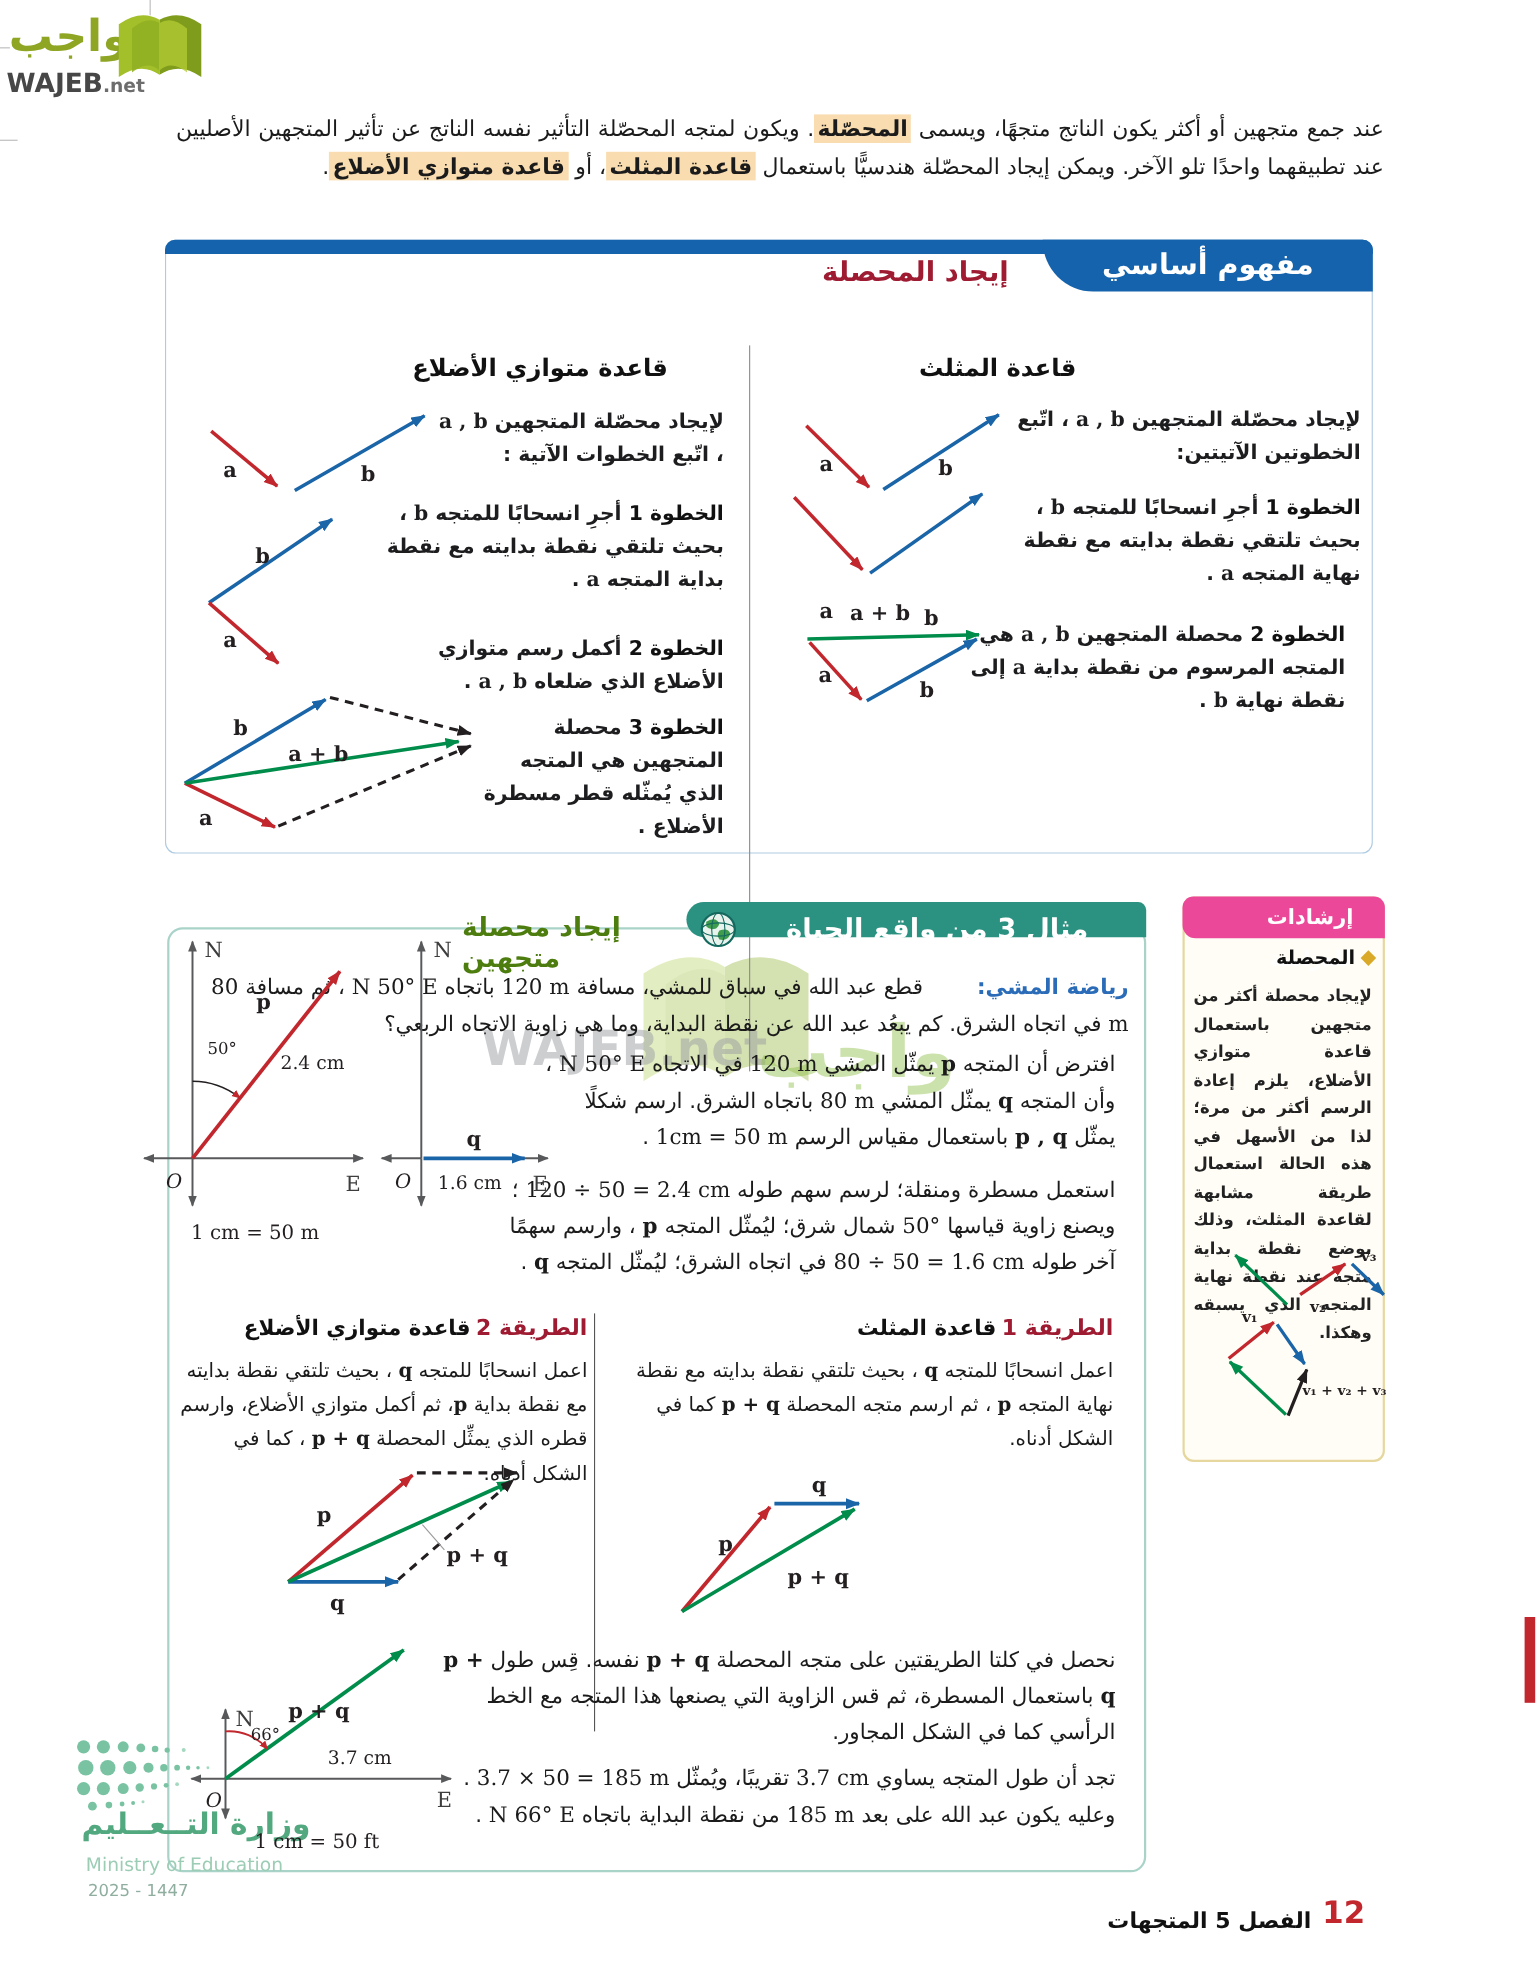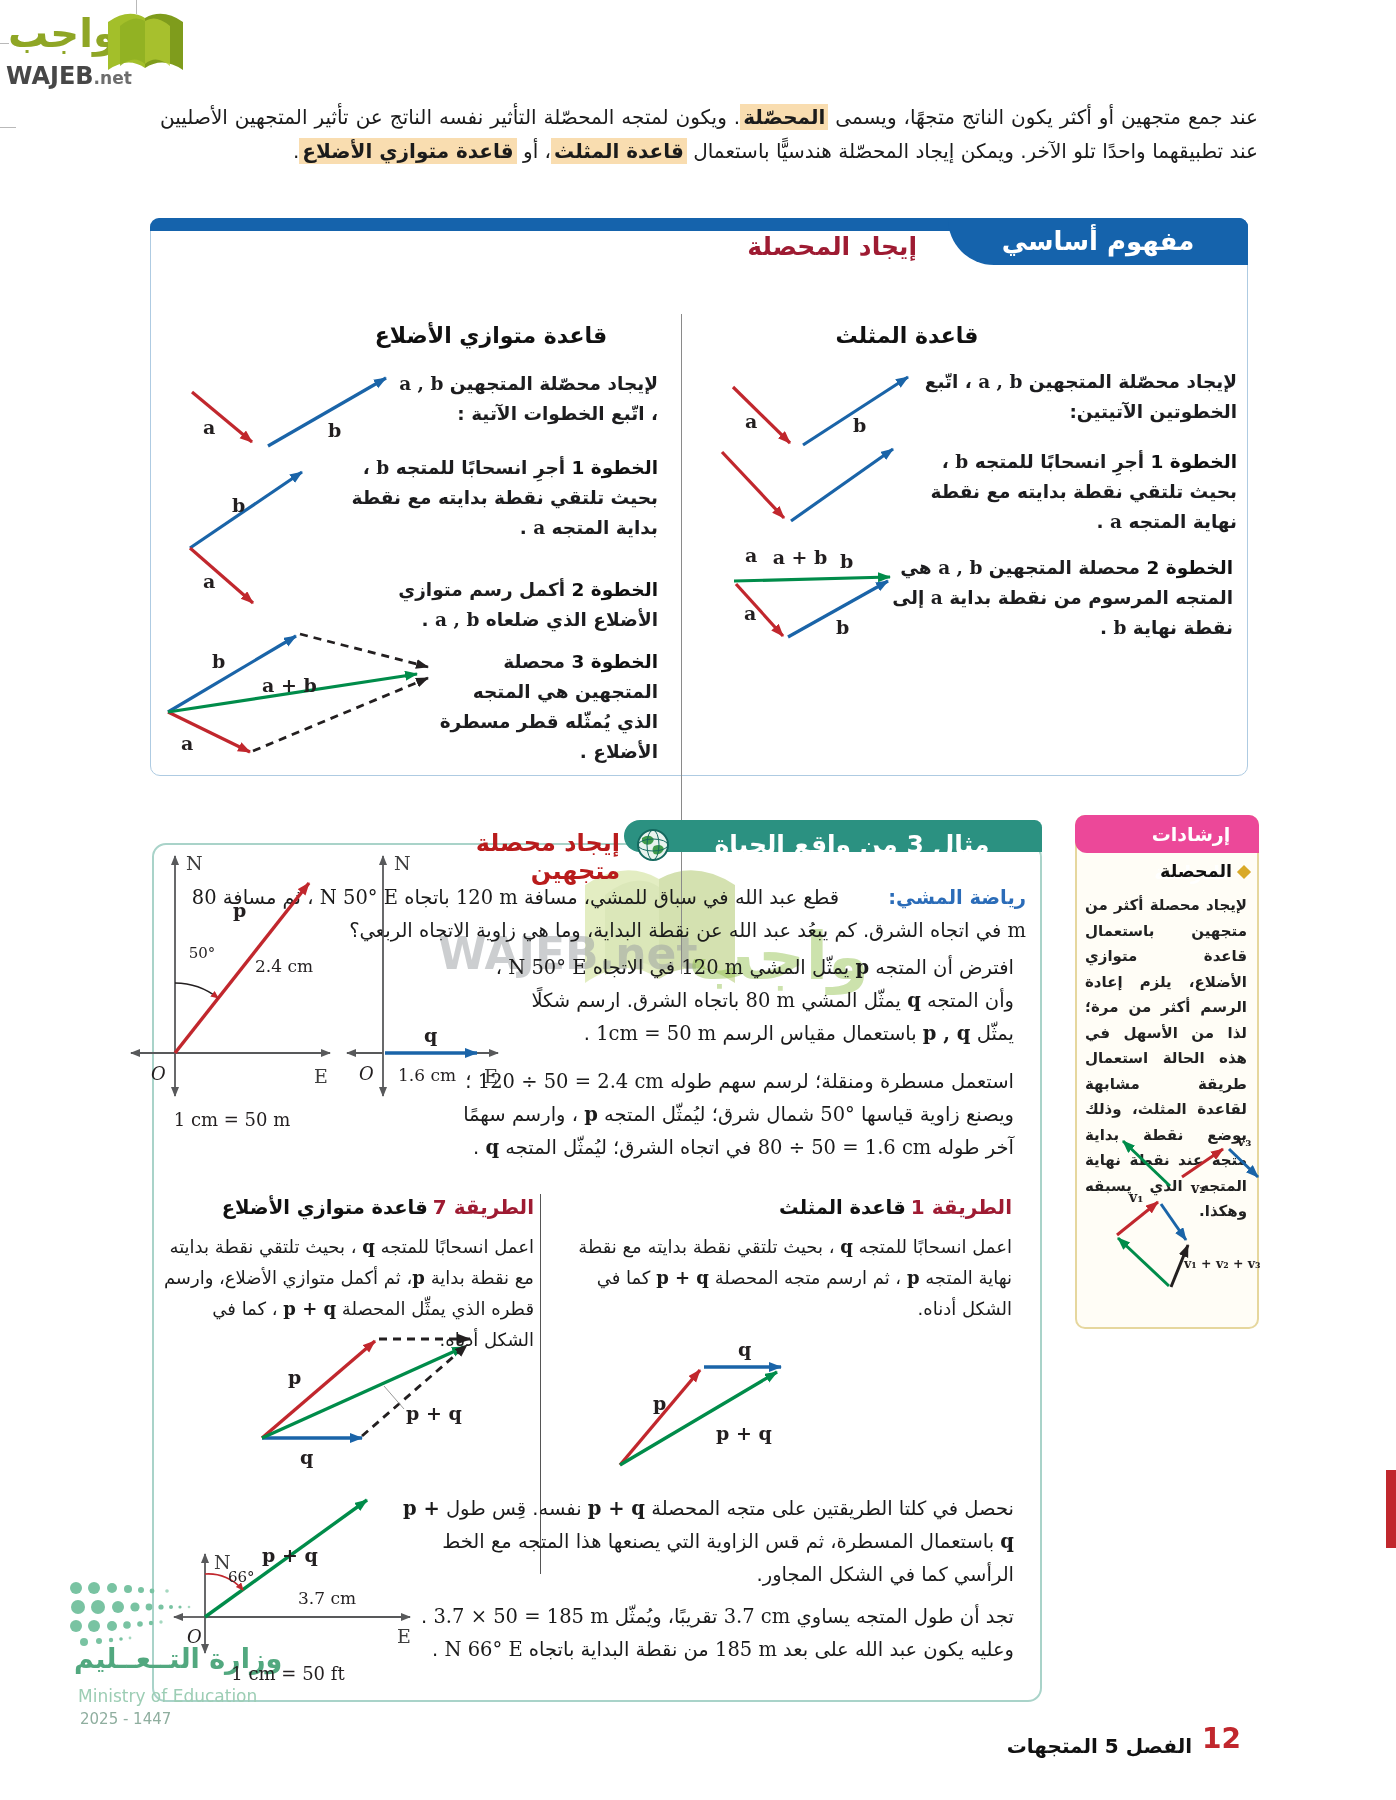--- a/index.html
+++ b/index.html
@@ -23,21 +23,21 @@
                color:#fff;font-weight:bold;font-size:26px;text-align:center;line-height:47px;}
   #concept-title{right:330px;top:13px;color:#9e1b32;font-weight:bold;font-size:25px;margin-left:12px;}
   #concept-divider{left:530px;top:95px;height:662px;width:1px;background:#8a8a8a;height:660px;}
   .col-title{font-weight:bold;font-size:22px;color:#111;text-align:center;}
   .concept-text{font-size:18.5px;line-height:30px;font-weight:bold;color:#1d1d1f;}
   
   #example-box{left:152px;top:843px;width:886px;height:855px;border:2px solid #a9d3c9;border-radius:14px;}
   #example-band{left:470px;top:-25px;width:418px;height:32px;background:#2b9181;border-radius:26px 12px 0 26px;}
   #example-band-title{position:absolute;left:50px;right:12px;top:0;height:50px;color:#fff;font-weight:bold;
                       font-size:25px;text-align:center;line-height:50px;direction:rtl;}
-  #example-subtitle{left:266px;top:-16px;width:200px;color:#b91c1c;font-weight:bold;font-size:24px;text-align:right;}
+  #example-subtitle{left:266px;top:-16px;width:200px;color:#4d7c0f;font-weight:bold;font-size:24px;text-align:left;}
   .ex-text{font-size:19.5px;line-height:33px;}
   #methods-divider{left:386px;top:349px;width:1px;height:380px;background:#555;}
   .mnum{color:#9e1b32;font-weight:bold;font-size:20px;}
   .mname{color:#111;font-weight:bold;font-size:19.5px;}
   .m-text{font-size:18px;line-height:31px;}
   
   #study-panel{left:1075px;top:815px;width:180px;height:510px;background:#fffdf6;border:2px solid #e6d79e;border-radius:10px;}
   #study-header{left:-2px;right:-2px;top:-2px;height:38px;background:#ec4899;border-radius:10px 10px 0 12px;
                 color:#fff;font-weight:bold;font-size:19px;text-align:center;line-height:38px;padding-left:48px;}
   #study-subtitle-row{right:8px;top:44px;direction:rtl;font-weight:bold;font-size:17.5px;color:#111;}
@@ -107,21 +107,21 @@
 
   <div class="abs z2" id="concept-box">
     <div class="abs" id="concept-strip"></div>
     <div class="abs" id="concept-tab">مفهوم أساسي</div>
     <div class="abs" id="concept-title">إيجاد المحصلة</div>
     <div class="abs" id="concept-divider" style="height:660px;top:95px;"></div>
 
     <div class="abs col-title" style="right:230px;top:104px;width:220px;">قاعدة المثلث</div>
     <p class="abs ar concept-text" style="right:10px;top:148px;width:345px;margin:0;"><span>لإيجاد محصّلة المتجهين </span><span class="pt-vec" dir="ltr">a , b</span><span> ، اتّبع الخطوتين الآتيتين:</span></p>
     <p class="abs ar concept-text" style="right:10px;top:228px;width:345px;margin:0;"><span class="pt-step">الخطوة 1</span><span>  أجرِ انسحابًا للمتجه </span><span class="pt-vec" dir="ltr">b</span><span> ، بحيث تلتقي نقطة بدايته مع نقطة نهاية المتجه </span><span class="pt-vec" dir="ltr">a</span><span> .</span></p>
-    <p class="abs ar concept-text" style="right:10px;top:330px;width:345px;margin:4px;"><span class="pt-step">الخطوة 2</span><span>  محصلة المتجهين </span><span class="pt-vec" dir="ltr">a , b</span><span> هي المتجه المرسوم من نقطة بداية </span><span class="pt-vec" dir="ltr">a</span><span> إلى نقطة نهاية </span><span class="pt-vec" dir="ltr">b</span><span> .</span></p>
+    <p class="abs ar concept-text" style="right:10px;top:330px;width:345px;margin:14px;"><span class="pt-step">الخطوة 2</span><span>  محصلة المتجهين </span><span class="pt-vec" dir="ltr">a , b</span><span> هي المتجه المرسوم من نقطة بداية </span><span class="pt-vec" dir="ltr">a</span><span> إلى نقطة نهاية </span><span class="pt-vec" dir="ltr">b</span><span> .</span></p>
 
     <div class="abs col-title" style="left:180px;top:104px;width:320px;">قاعدة متوازي الأضلاع</div>
     <p class="abs ar concept-text" style="left:235px;top:150px;width:272px;margin:0;"><span>لإيجاد محصّلة المتجهين </span><span class="pt-vec" dir="ltr">a , b</span><span> ، اتّبع الخطوات الآتية :</span></p>
     <p class="abs ar concept-text" style="left:180px;top:234px;width:327px;margin:0;"><span class="pt-step">الخطوة 1</span><span>  أجرِ انسحابًا للمتجه </span><span class="pt-vec" dir="ltr">b</span><span> ، بحيث تلتقي نقطة بدايته مع نقطة بداية المتجه </span><span class="pt-vec" dir="ltr">a</span><span> .</span></p>
     <p class="abs ar concept-text" style="left:180px;top:356px;width:327px;margin:0;"><span class="pt-step">الخطوة 2</span><span>  أكمل رسم متوازي الأضلاع الذي ضلعاه </span><span class="pt-vec" dir="ltr">a , b</span><span> .</span></p>
     <p class="abs ar concept-text" style="left:287px;top:428px;width:220px;margin:0;"><span class="pt-step">الخطوة 3</span><span>  محصلة المتجهين هي المتجه الذي يُمثّله قطر مسطرة الأضلاع .</span></p>
   </div>
 
   <div class="abs z2" id="example-box">
     <div class="abs" id="example-band">
@@ -144,21 +144,21 @@
 
     <div class="abs" id="methods-divider"></div>
 
     <div class="abs ar" style="left:393px;top:350px;width:465px;">
       <span class="mnum">الطريقة 1</span>
       <span class="mname">قاعدة المثلث</span>
     </div>
     <p class="abs ar m-text" style="left:393px;top:386px;width:465px;margin:0;"><span>اعمل انسحابًا للمتجه </span><span class="pt-vec" dir="ltr">q</span><span> ، بحيث تلتقي نقطة بدايته مع نقطة نهاية المتجه </span><span class="pt-vec" dir="ltr">p</span><span> ، ثم ارسم متجه المحصلة </span><span class="pt-vec" dir="ltr">p + q</span><span> كما في الشكل أدناه.</span></p>
 
     <div class="abs ar" style="left:6px;top:350px;width:374px;">
-      <span class="mnum">الطريقة 7</span>
+      <span class="mnum">الطريقة 2</span>
       <span class="mname">قاعدة متوازي الأضلاع</span>
     </div>
     <p class="abs ar m-text" style="left:6px;top:386px;width:374px;margin:0;"><span>اعمل انسحابًا للمتجه </span><span class="pt-vec" dir="ltr">q</span><span> ، بحيث تلتقي نقطة بدايته مع نقطة بداية </span><span class="pt-vec" dir="ltr">p</span><span>، ثم أكمل متوازي الأضلاع، وارسم قطره الذي يمثِّل المحصلة </span><span class="pt-vec" dir="ltr">p + q</span><span> ، كما في الشكل أدناه.</span></p>
 
     <p class="abs ar ex-text" style="left:236px;top:647px;width:624px;margin:0;"><span>نحصل في كلتا الطريقتين على متجه المحصلة </span><span class="pt-vec" dir="ltr">p + q</span><span> نفسه. قِس طول </span><span class="pt-vec" dir="ltr">p + q</span><span> باستعمال المسطرة، ثم قس الزاوية التي يصنعها هذا المتجه مع الخط الرأسي كما في الشكل المجاور.</span></p>
     <p class="abs ar ex-text" style="left:236px;top:755px;width:624px;margin:0;"><span>تجد أن طول المتجه يساوي </span><span class="pt-lt" dir="ltr">3.7 cm</span><span> تقريبًا، ويُمثّل </span><span class="pt-lt" dir="ltr">3.7 × 50 = 185 m</span><span> . وعليه يكون عبد الله على بعد </span><span class="pt-lt" dir="ltr">185 m</span><span> من نقطة البداية باتجاه </span><span class="pt-lt" dir="ltr">N 66° E</span><span> .</span></p>
   </div>
 
   <div class="abs z2" id="study-panel">
     <div class="abs" id="study-header">إرشادات للدراسة</div>

